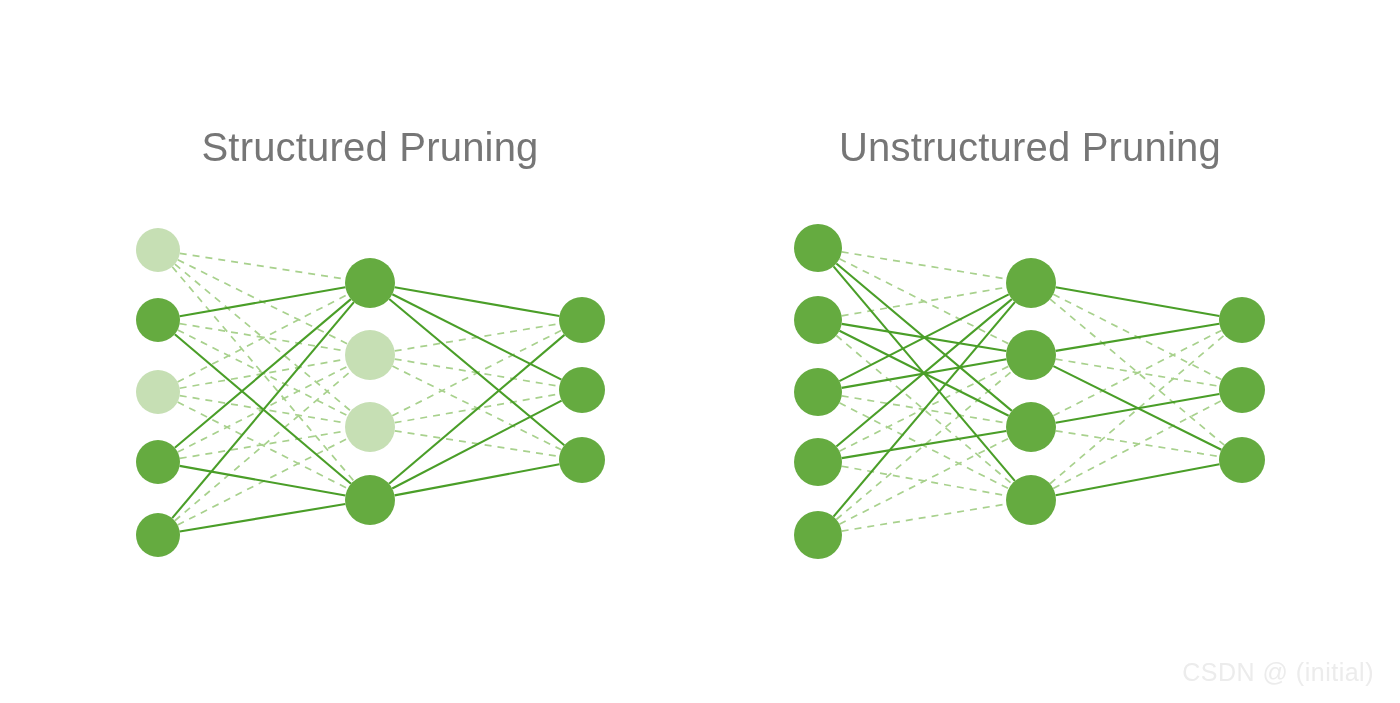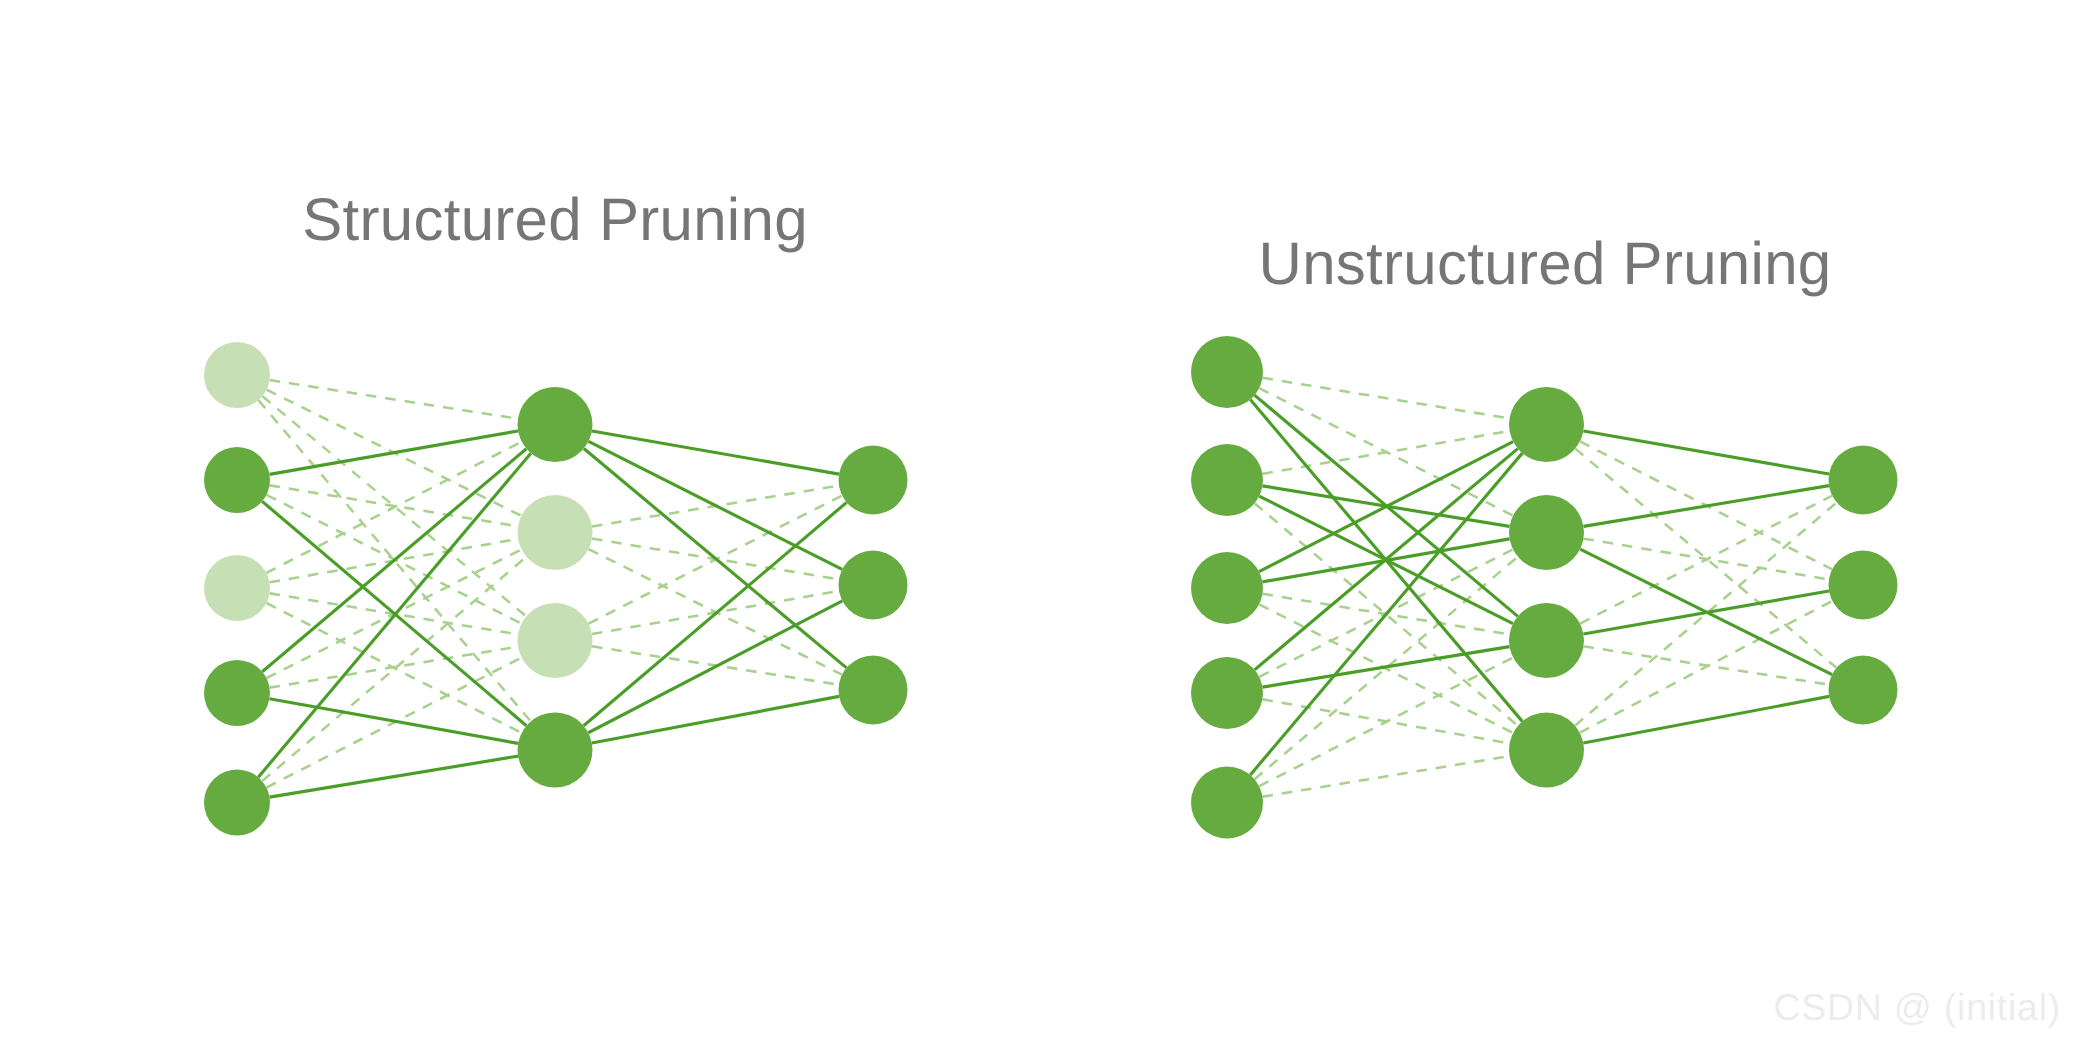--- a/index.html
+++ b/index.html
@@ -57,21 +57,21 @@
   #net-structured { left: 0px; top: 0px; width: 700px; height: 703px; }
   #net-unstructured { left: 700px; top: 0px; width: 700px; height: 703px; }
 </style>
 </head>
 <body style="background: rgb(255, 255, 255);">
 
 <div id="canvas-root">
 
   <div class="panel-title" id="title-structured" style="color: rgb(118, 118, 118);">Structured Pruning</div>
 
-  <div class="panel-title" id="title-unstructured" style="color: rgb(118, 118, 118); margin-top: 29px;">Unstructured Pruning</div>
+  <div class="panel-title" id="title-unstructured" style="color: rgb(118, 118, 118);">Unstructured Pruning</div>
 
   <svg class="net" id="net-structured" viewBox="0 0 700 703">
       <g>
         <line x1="179.74" y1="253.38" x2="345.30" y2="279.15" stroke="#a8d18d" stroke-width="1.7" stroke-linecap="butt" stroke-dasharray="7 6"></line>
         <line x1="177.71" y1="259.76" x2="347.60" y2="343.90" stroke="#a8d18d" stroke-width="1.7" stroke-linecap="butt" stroke-dasharray="7 6"></line>
         <line x1="174.89" y1="264.10" x2="350.81" y2="410.98" stroke="#a8d18d" stroke-width="1.7" stroke-linecap="butt" stroke-dasharray="7 6"></line>
         <line x1="172.23" y1="266.78" x2="353.83" y2="480.93" stroke="#a8d18d" stroke-width="1.7" stroke-linecap="butt" stroke-dasharray="7 6"></line>
         <line x1="179.71" y1="323.58" x2="345.33" y2="350.93" stroke="#a8d18d" stroke-width="1.7" stroke-linecap="butt" stroke-dasharray="7 6"></line>
         <line x1="177.64" y1="329.91" x2="347.68" y2="415.74" stroke="#a8d18d" stroke-width="1.7" stroke-linecap="butt" stroke-dasharray="7 6"></line>
         <line x1="177.57" y1="381.94" x2="347.77" y2="294.43" stroke="#a8d18d" stroke-width="1.7" stroke-linecap="butt" stroke-dasharray="7 6"></line>

